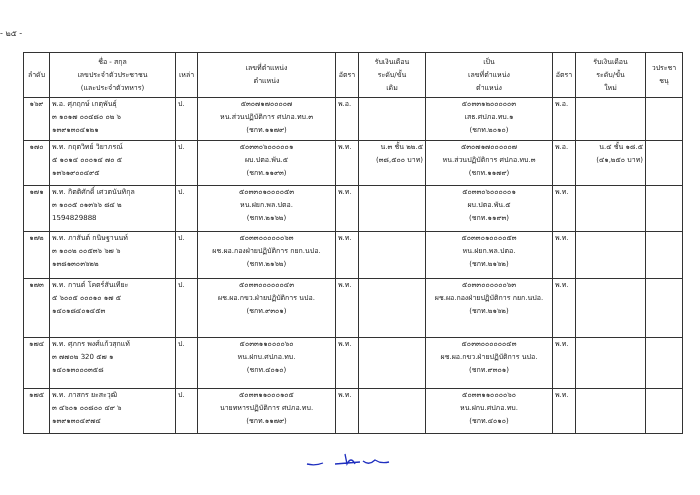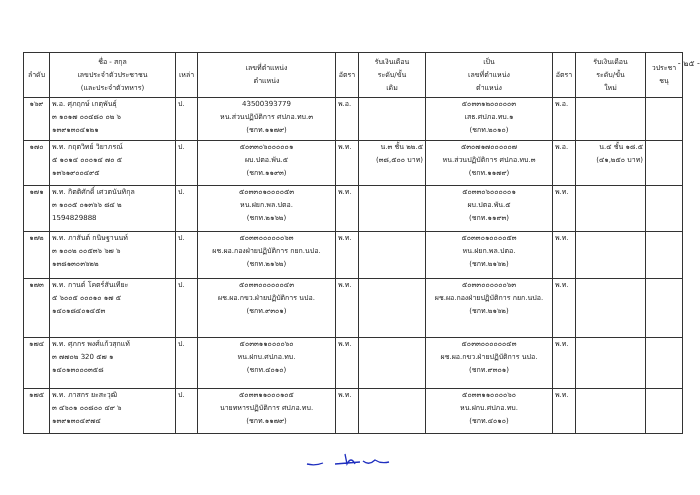--- a/index.html
+++ b/index.html
@@ -1,19 +1,19 @@
 <!DOCTYPE html>
 <html><head>
 <meta charset="utf-8">
 <style>
   html, body { margin: 0; padding: 0; background: #ffffff; }
   body { width: 700px; height: 495px; position: relative; overflow: hidden;
          font-family: "DejaVu Sans", sans-serif; color: #222; }
-  .page-num { position: absolute; top: 27px; left: 0; width: 700px; text-align: right;
-              font-size: 8px; color: #333; margin-top: 30px; }
+  .page-num { position: absolute; top: 27px; left: 0; width: 700px; text-align: left;
+              font-size: 8px; color: #333; }
   table.main { position: absolute; left: 23px; top: 52px; border-collapse: collapse;
                table-layout: fixed; width: 659px; font-size: 7px; line-height: 13px; }
   table.main th, table.main td { border: 1px solid #333; padding: 0 2px; vertical-align: top; }
   table.main { border: 1.5px solid #222; }
   table.main th { font-weight: normal; vertical-align: middle; text-align: center; height: 44px; }
   .c { text-align: right; }
   td.idx { text-align: center; padding: 2px 1px; }
   td.name-cell { padding: 2px 3px; }
   td.pos-cell { text-align: center; padding: 2px 2px; }
   td.sm { padding: 2px 3px; }
@@ -82,21 +82,21 @@
 
     <tr class="r1">
       <td class="idx">๑๖๙</td>
       <td class="name-cell">
         <span class="line">พ.อ. ศุภฤกษ์   เกตุพันธุ์</span>
         <span class="line">๓ ๑๐๑๗ ๐๐๔๘๐ ๐๒ ๖</span>
         <span class="line">๑๓๙๑๓๐๔๑๒๑</span>
       </td>
       <td class="sm">ป.</td>
       <td class="pos-cell">
-        <span class="line">43500393779</span>
+        <span class="line">๕๓๐๗๑๗๐๐๐๐๗</span>
         <span class="line">หน.ส่วนปฏิบัติการ ศปภอ.ทบ.๓</span>
         <span class="line">(ชกท.๑๑๗๙)</span>
       </td>
       <td class="sm">พ.อ.</td>
       <td class="sm c">
         <span class="line"></span>
         <span class="line"></span>
       </td>
       <td class="pos-cell">
         <span class="line">๕๐๓๓๑๒๐๐๐๐๐๓</span>

